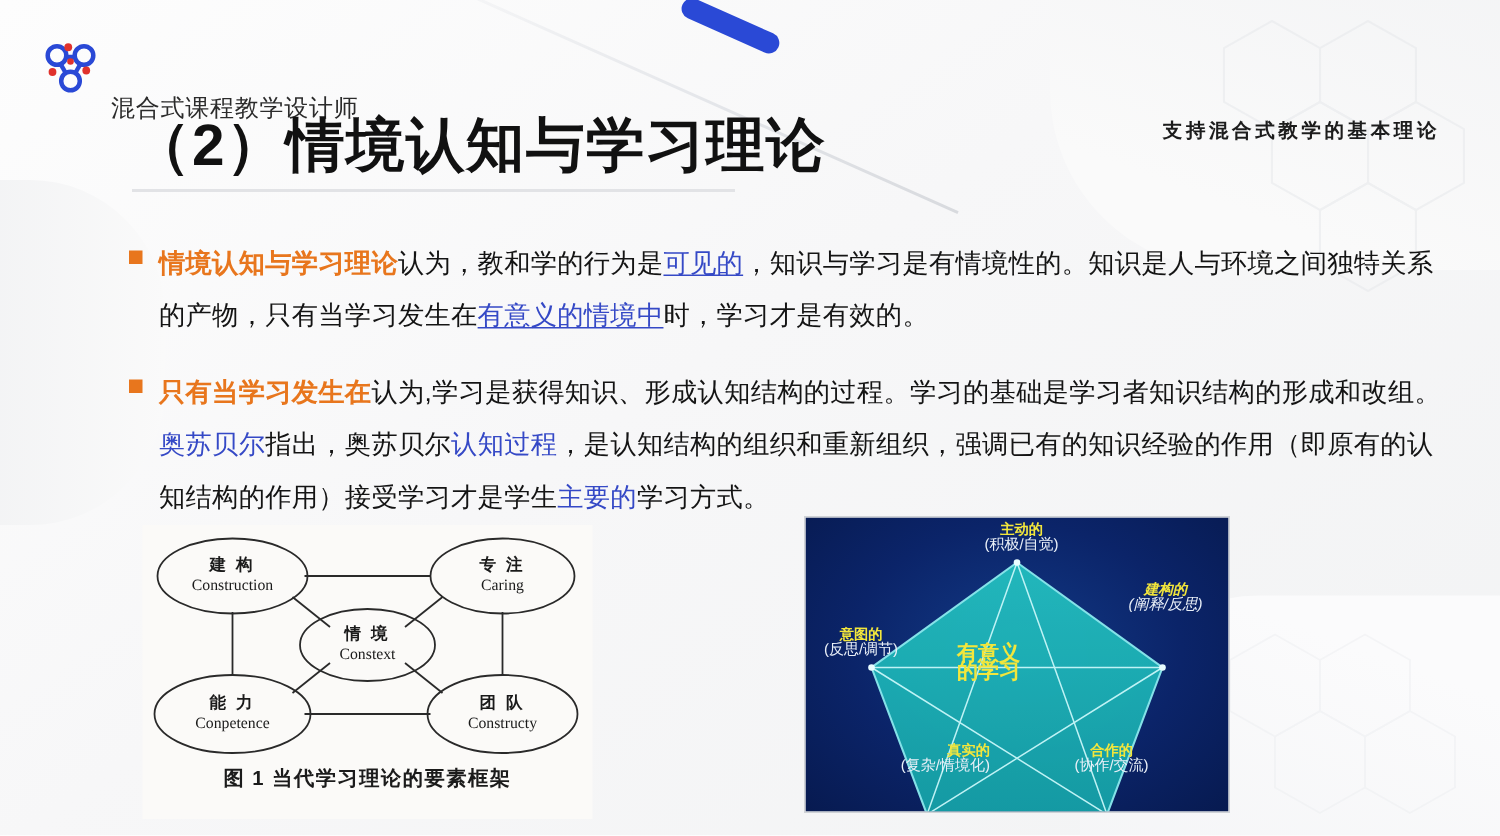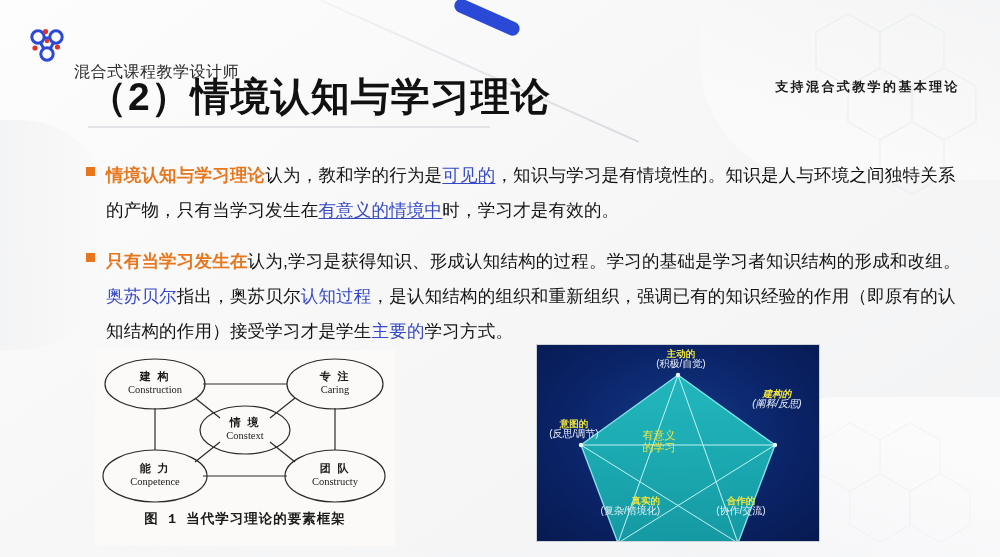--- a/index.html
+++ b/index.html
@@ -96,40 +96,40 @@
   .lk2{color:#3549c6;text-align:center;}
 
   
   .fig1{
     position:absolute;left:95px;top:350px;width:300px;height:196px;
     background:#fbfaf8;
   }
   .fig1 svg{display:block;}
   .fig1cap{
     position:absolute;left:95px;top:510px;width:300px;text-align:center;
-    font-family:Liberation Mono, monospace;
+    font-family:Liberation Sans, sans-serif;
     font-size:13.5px;font-weight:700;color:#1b1b1b;letter-spacing:1px;
   }
 
   
   .fig2{
     position:absolute;left:536px;top:344px;width:282px;height:196px;
     background:radial-gradient(ellipse at 50% 45%,#123a86 0%,#0b2469 55%,#071a50 100%);
     border:1px solid #cfd2d6;
     overflow:hidden;
   }
   .fig2 svg{display:block;}
 
   .lbl{position:absolute;text-align:center;pointer-events:none;}
   .lbl .t{font-size:9.5px;font-weight:700;line-height:11px;}
   .lbl .s{font-size:10px;line-height:10px;}
   .y{color:#f2e63c;}
   .w{color:#eaf0f8;}
   .ctr{
-    position:absolute;color:#f2e63c;font-size:11px;font-weight:400;
+    position:absolute;color:#f2e63c;font-size:14px;font-weight:700;
     line-height:12px;text-align:center;
   }
 </style>
 </head>
 <body>
 
 <div id="slide">
 
   <div class="soft-shape shape-tr"></div>
   <div class="soft-shape shape-br"></div>

